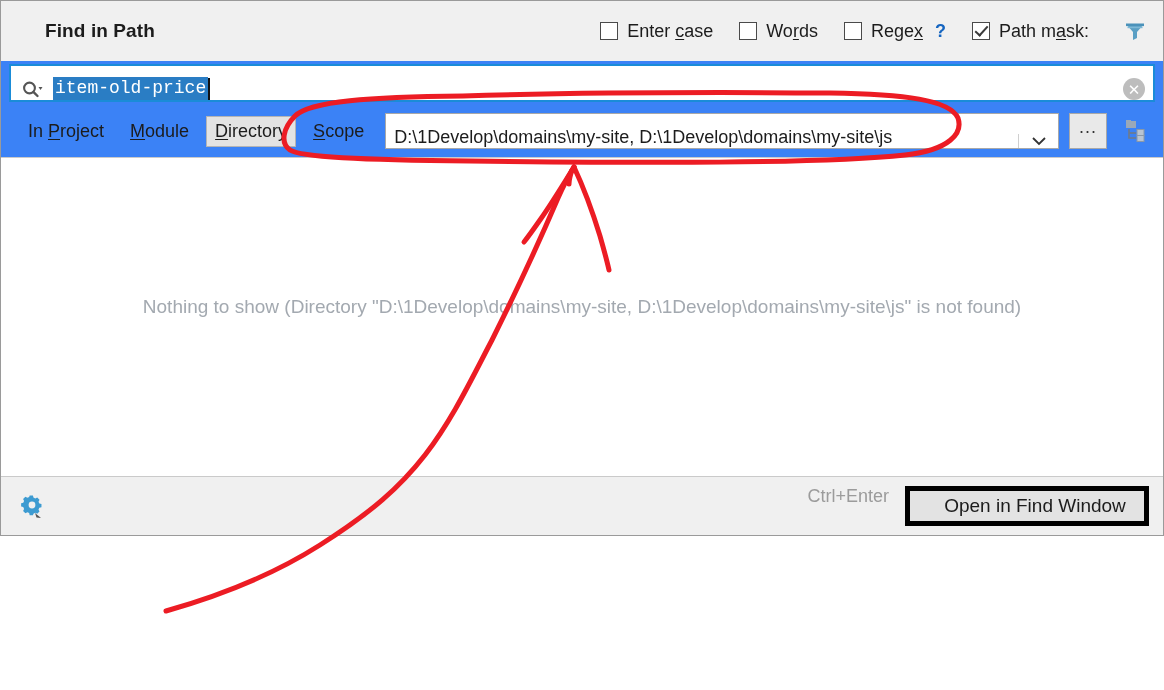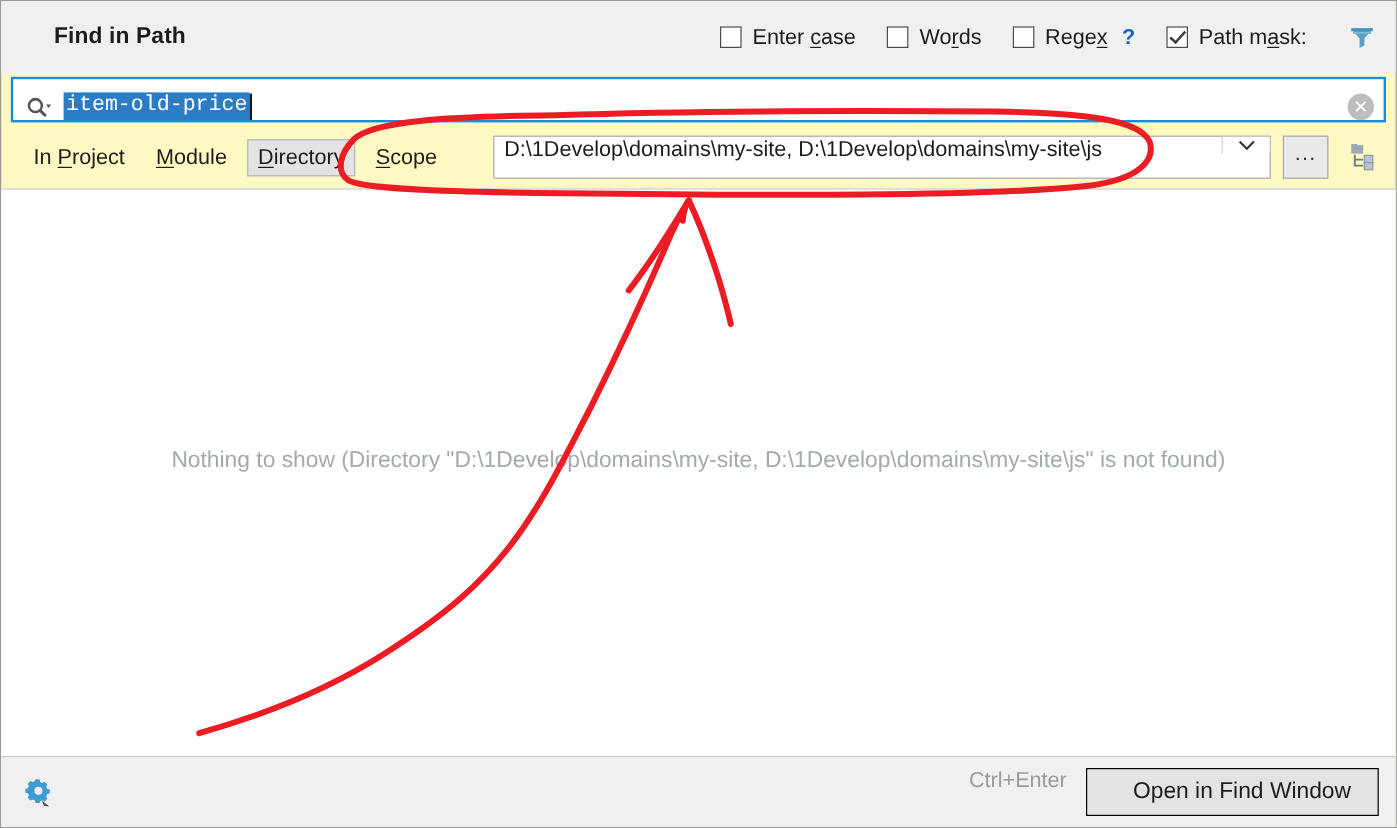--- a/index.html
+++ b/index.html
@@ -10,22 +10,22 @@
   body {
     width: 1164px; height: 690px;
     font-family: "Liberation Sans", sans-serif;
     overflow: hidden;
     position: relative;
   }
 
   #dialog {
     position: absolute;
     left: 0; top: 0;
-    width: 1164px; height: 690px;
-    background: #fef9c3;
+    width: 1164px; height: 536px;
+    background: #3b82f6;
     border: 1px solid #9a9a9a;
     display: flex;
     flex-direction: column;
   }
 
   
   .header-row {
     height: 60px;
     flex: 0 0 60px;
     background: #f0f0f0;
@@ -148,25 +148,25 @@
     border: 1px solid transparent;
     white-space: nowrap;
     cursor: pointer;
   }
   .scope-tab u { text-decoration: underline; text-underline-offset: 2px; }
   .scope-tab.selected {
     background: #e3e3e3;
     border: 1px solid #b4b4b4;
   }
   .path-combo {
-    margin-left: 38px;
+    margin-left: 12px;
     flex: 1 1 auto;
     height: 36px;
     display: flex;
-    align-items: flex-start;
+    align-items: flex-end;
     border: 1.5px solid #a8a8a8;
     background: #ffffff;
     max-width: 706px;
   }
   .path-value {
     flex: 1 1 auto;
     display: flex; align-items: center;
     padding: 0 8px;
     font-size: 18px;
     color: #1c1c1c;
@@ -223,21 +223,21 @@
     align-items: center;
     padding: 0 14px 0 16px;
   }
   .gear-btn { width: 30px; height: 30px; display:flex; align-items:center; justify-content:center; cursor: pointer; }
   .footer-right { margin-left: auto; display: flex; gap: 16px; }
   .shortcut-hint { font-size: 18px; color: #9b9b9b; white-space: nowrap; }
   .primary-btn {
     height: 40px;
     min-width: 244px;
     background: #e3e3e3;
-    border: 1px solid #000000;
+    border: 5px solid #000000;
     font-family: "Liberation Sans", sans-serif;
     font-size: 19px;
     color: #1c1c1c;
     cursor: pointer;
     padding-left: 22px;
   }
 
   
   #annotations {
     position: absolute;

